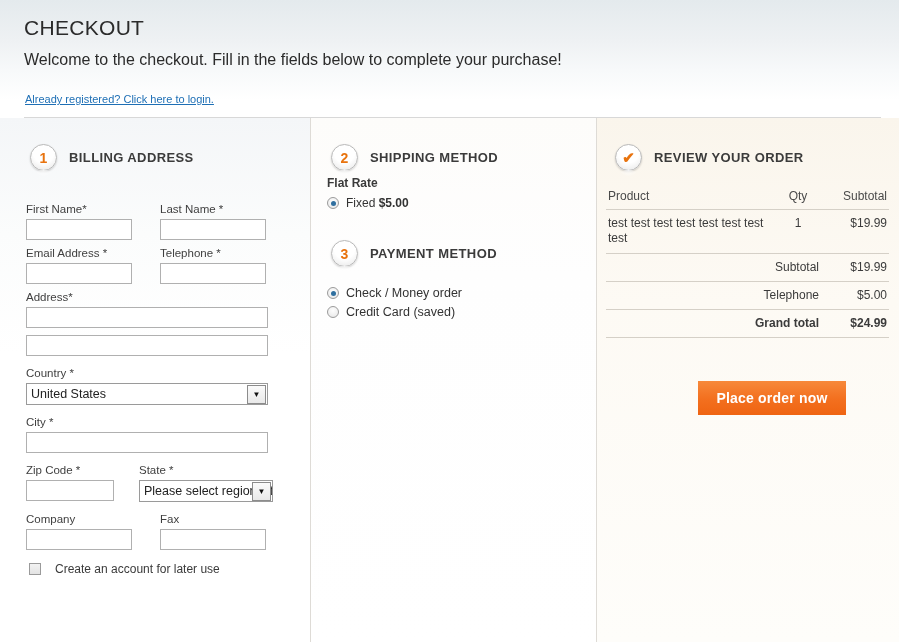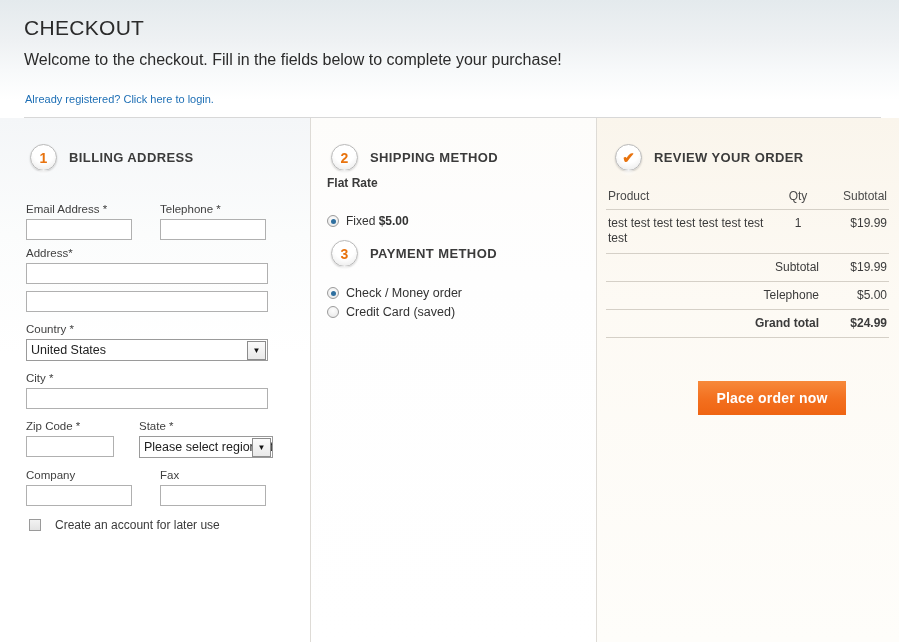--- a/index.html
+++ b/index.html
@@ -45,20 +45,21 @@
     top: 51px;
     font-size: 16px;
     color: #2b2b2b;
   }
   .login-link {
     position: absolute;
     left: 25px;
     top: 93px;
     font-size: 11px;
     color: #1e6fb5;
+    text-decoration: underline;
     cursor: pointer;
   }
   .header-rule {
     position: absolute;
     left: 24px;
     right: 18px;
     top: 117px;
     height: 1px;
     background: #d8d8d8;
   }
@@ -248,21 +249,21 @@
   }
   .ship-body {
     position: absolute;
     left: 16px;
     top: 58px;
   }
   .carrier-name {
     font-size: 12px;
     font-weight: bold;
     color: #3a3a3a;
-    margin-bottom: 24px;
+    margin-bottom: 6px;
   }
   .opt-row {
     display: flex;
     align-items: center;
     gap: 7px;
     margin-bottom: 4px;
   }
   .radio {
     width: 12px;
     height: 12px;
@@ -382,20 +383,30 @@
 
       <div class="step-head billing-head">
         <div class="badge">
           <span>1</span>
         </div>
         <div class="step-title">BILLING ADDRESS</div>
       </div>
 
       <div class="billing-form">
 
+        <div class="row2 mb">
+          <div class="half">
+            <div class="fld-label">First Name*</div>
+            <input class="txt" type="text" placeholder="" style="">
+          </div>
+          <div class="half">
+            <div class="fld-label">Last Name *</div>
+            <input class="txt" type="text" placeholder="" style="">
+          </div>
+        </div>
 
         <div class="row2 mb">
           <div class="half">
             <div class="fld-label">Email Address *</div>
             <input class="txt" type="text" placeholder="" style="">
           </div>
           <div class="half">
             <div class="fld-label">Telephone *</div>
             <input class="txt" type="text" placeholder="" style="">
           </div>

